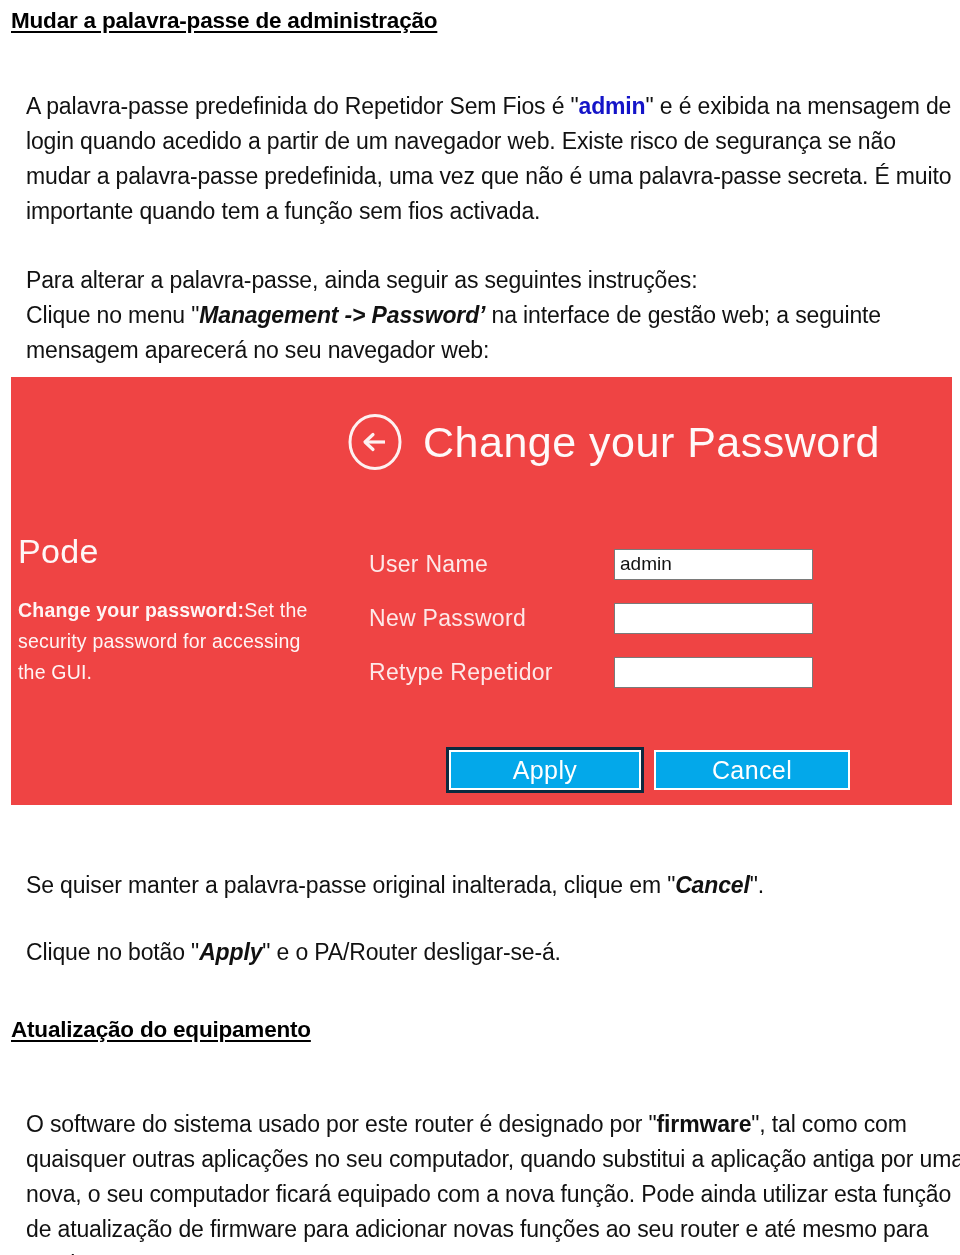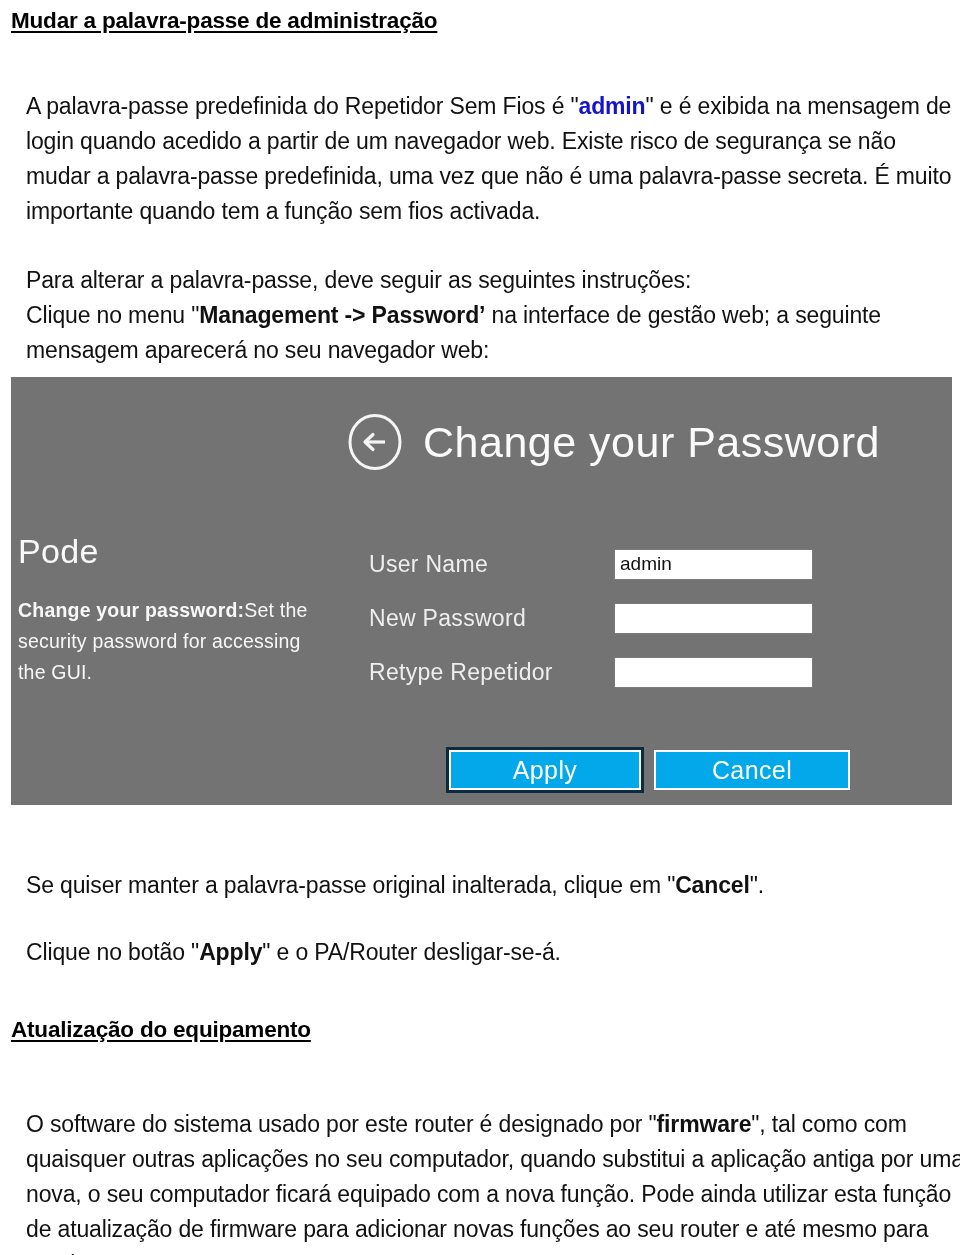--- a/index.html
+++ b/index.html
@@ -52,31 +52,31 @@
   #para-intro   { top: 66px; }
   #para-steps   { top: 240px; }
   #para-cancel  { top: 845px; }
   #para-apply   { top: 912px; }
   #para-firmware{ top: 1084px; }
 
   .hl-blue {
     color: #1414c8;
     font-weight: bold;
   }
-  .bi { font-weight: bold; }
+  .bi { font-weight: bold; font-style: italic; }
   .b  { font-weight: bold; }
 
   
   .router-panel {
     position: absolute;
     left: 11px;
     top: 377px;
     width: 941px;
     height: 428px;
-    background: #737373;
+    background: #ef4444;
     overflow: hidden;
   }
 
   .router-header {
     position: absolute;
     left: 0;
     top: 0;
     width: 100%;
     height: 130px;
     display: flex;
@@ -201,21 +201,21 @@
 </style>
 </head>
 <body>
 
 <div class="page">
 
   <div class="doc-heading" id="heading-password">Mudar a palavra-passe de administração</div>
 
   <p class="doc-para" id="para-intro"><span>A palavra-passe predefinida do Repetidor Sem Fios é "</span><span class="hl-blue">admin</span><span>" e é exibida na mensagem de login quando acedido a partir de um navegador web. Existe risco de segurança se não mudar a palavra-passe predefinida, uma vez que não é uma palavra-passe secreta. É muito importante quando tem a função sem fios activada.</span></p>
 
-  <p class="doc-para" id="para-steps"><span>Para alterar a palavra-passe, deve seguir as seguintes instruções:</span><br><span>Clique no menu "</span><span class="bi">Management -&gt; Password’</span><span> na interface de gestão web; a seguinte mensagem aparecerá no seu navegador web:</span></p>
+  <p class="doc-para" id="para-steps"><span>Para alterar a palavra-passe, ainda seguir as seguintes instruções:</span><br><span>Clique no menu "</span><span class="bi">Management -&gt; Password’</span><span> na interface de gestão web; a seguinte mensagem aparecerá no seu navegador web:</span></p>
 
   <div class="router-panel">
 
     <div class="router-header">
       <svg class="back-circle" viewBox="0 0 56 58" aria-hidden="true">
         <ellipse cx="28" cy="29" rx="25" ry="26.5" fill="none" stroke="#ffffff" stroke-width="3"></ellipse>
         <path d="M38 29 H19" fill="none" stroke="#ffffff" stroke-width="3.2" stroke-linecap="butt"></path>
         <path d="M26 21.5 L18 29 L26 36.5" fill="none" stroke="#ffffff" stroke-width="3.2" stroke-linecap="round" stroke-linejoin="round"></path>
       </svg>
       <div class="router-title">Change your Password</div>

